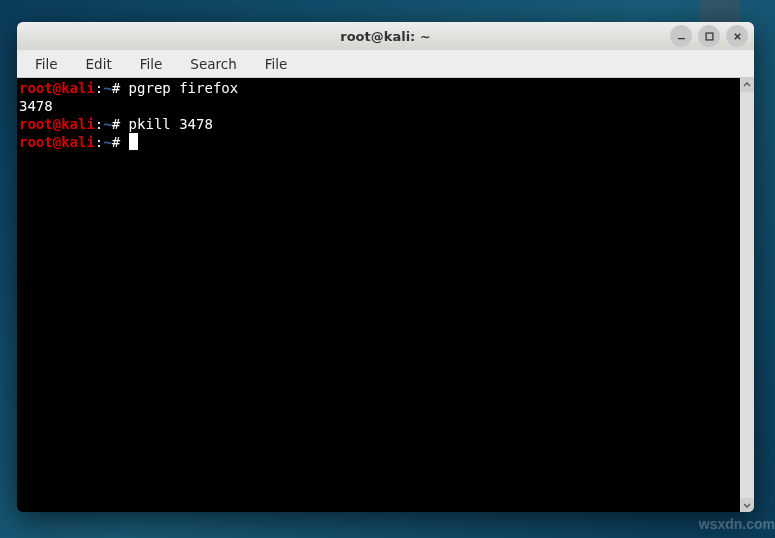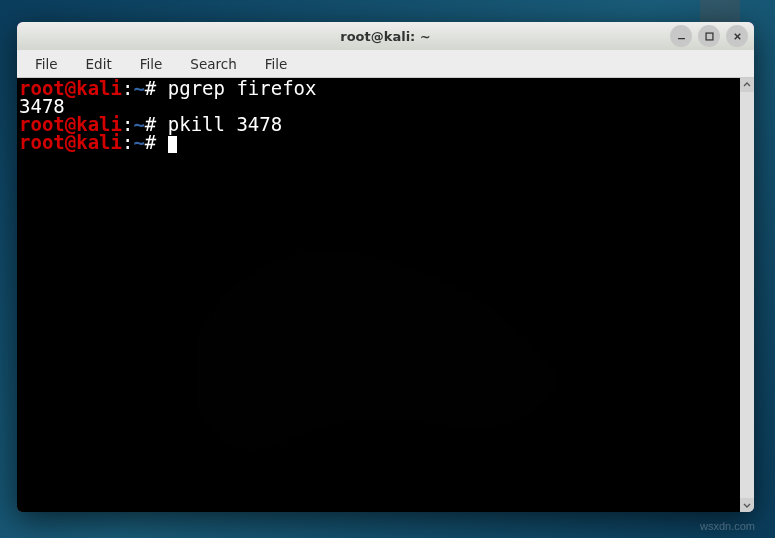--- a/index.html
+++ b/index.html
@@ -84,21 +84,21 @@
     .terminal-wrap {
       flex: 1;
       display: flex;
       background: #000;
     }
     .terminal {
       flex: 1;
       background: #000;
       color: #fff;
       font-family: "DejaVu Sans Mono", monospace;
-      font-size: 19px;
+      font-size: 14px;
       line-height: 18px;
       padding: 1px 2px;
       white-space: pre;
       position: relative;
     }
     .bg-dragon {
       position:absolute;
       top: 30px; left: 60px; right: 60px; bottom: 40px;
       opacity: 0.05;
       pointer-events: none;
@@ -129,24 +129,25 @@
       width: 9px;
       height: 17px;
       background: #ffffff;
       vertical-align: text-bottom;
       margin-left: 0;
     }
     .line { display: block; }
     .watermark {
       position: absolute;
       bottom: 6px;
-      right: 20px;
-      font-size: 11px;
+      right: 0;
+      font-size: 14px;
       color: rgba(255,255,255,0.25);
       font-family: sans-serif;
+      font-weight: bold;
     }
   </style>
 </head>
 <body>
 
 <div class="desktop-icon"></div>
 
 <div class="window">
   <div class="titlebar">
     <span class="title">root@kali: ~</span>

